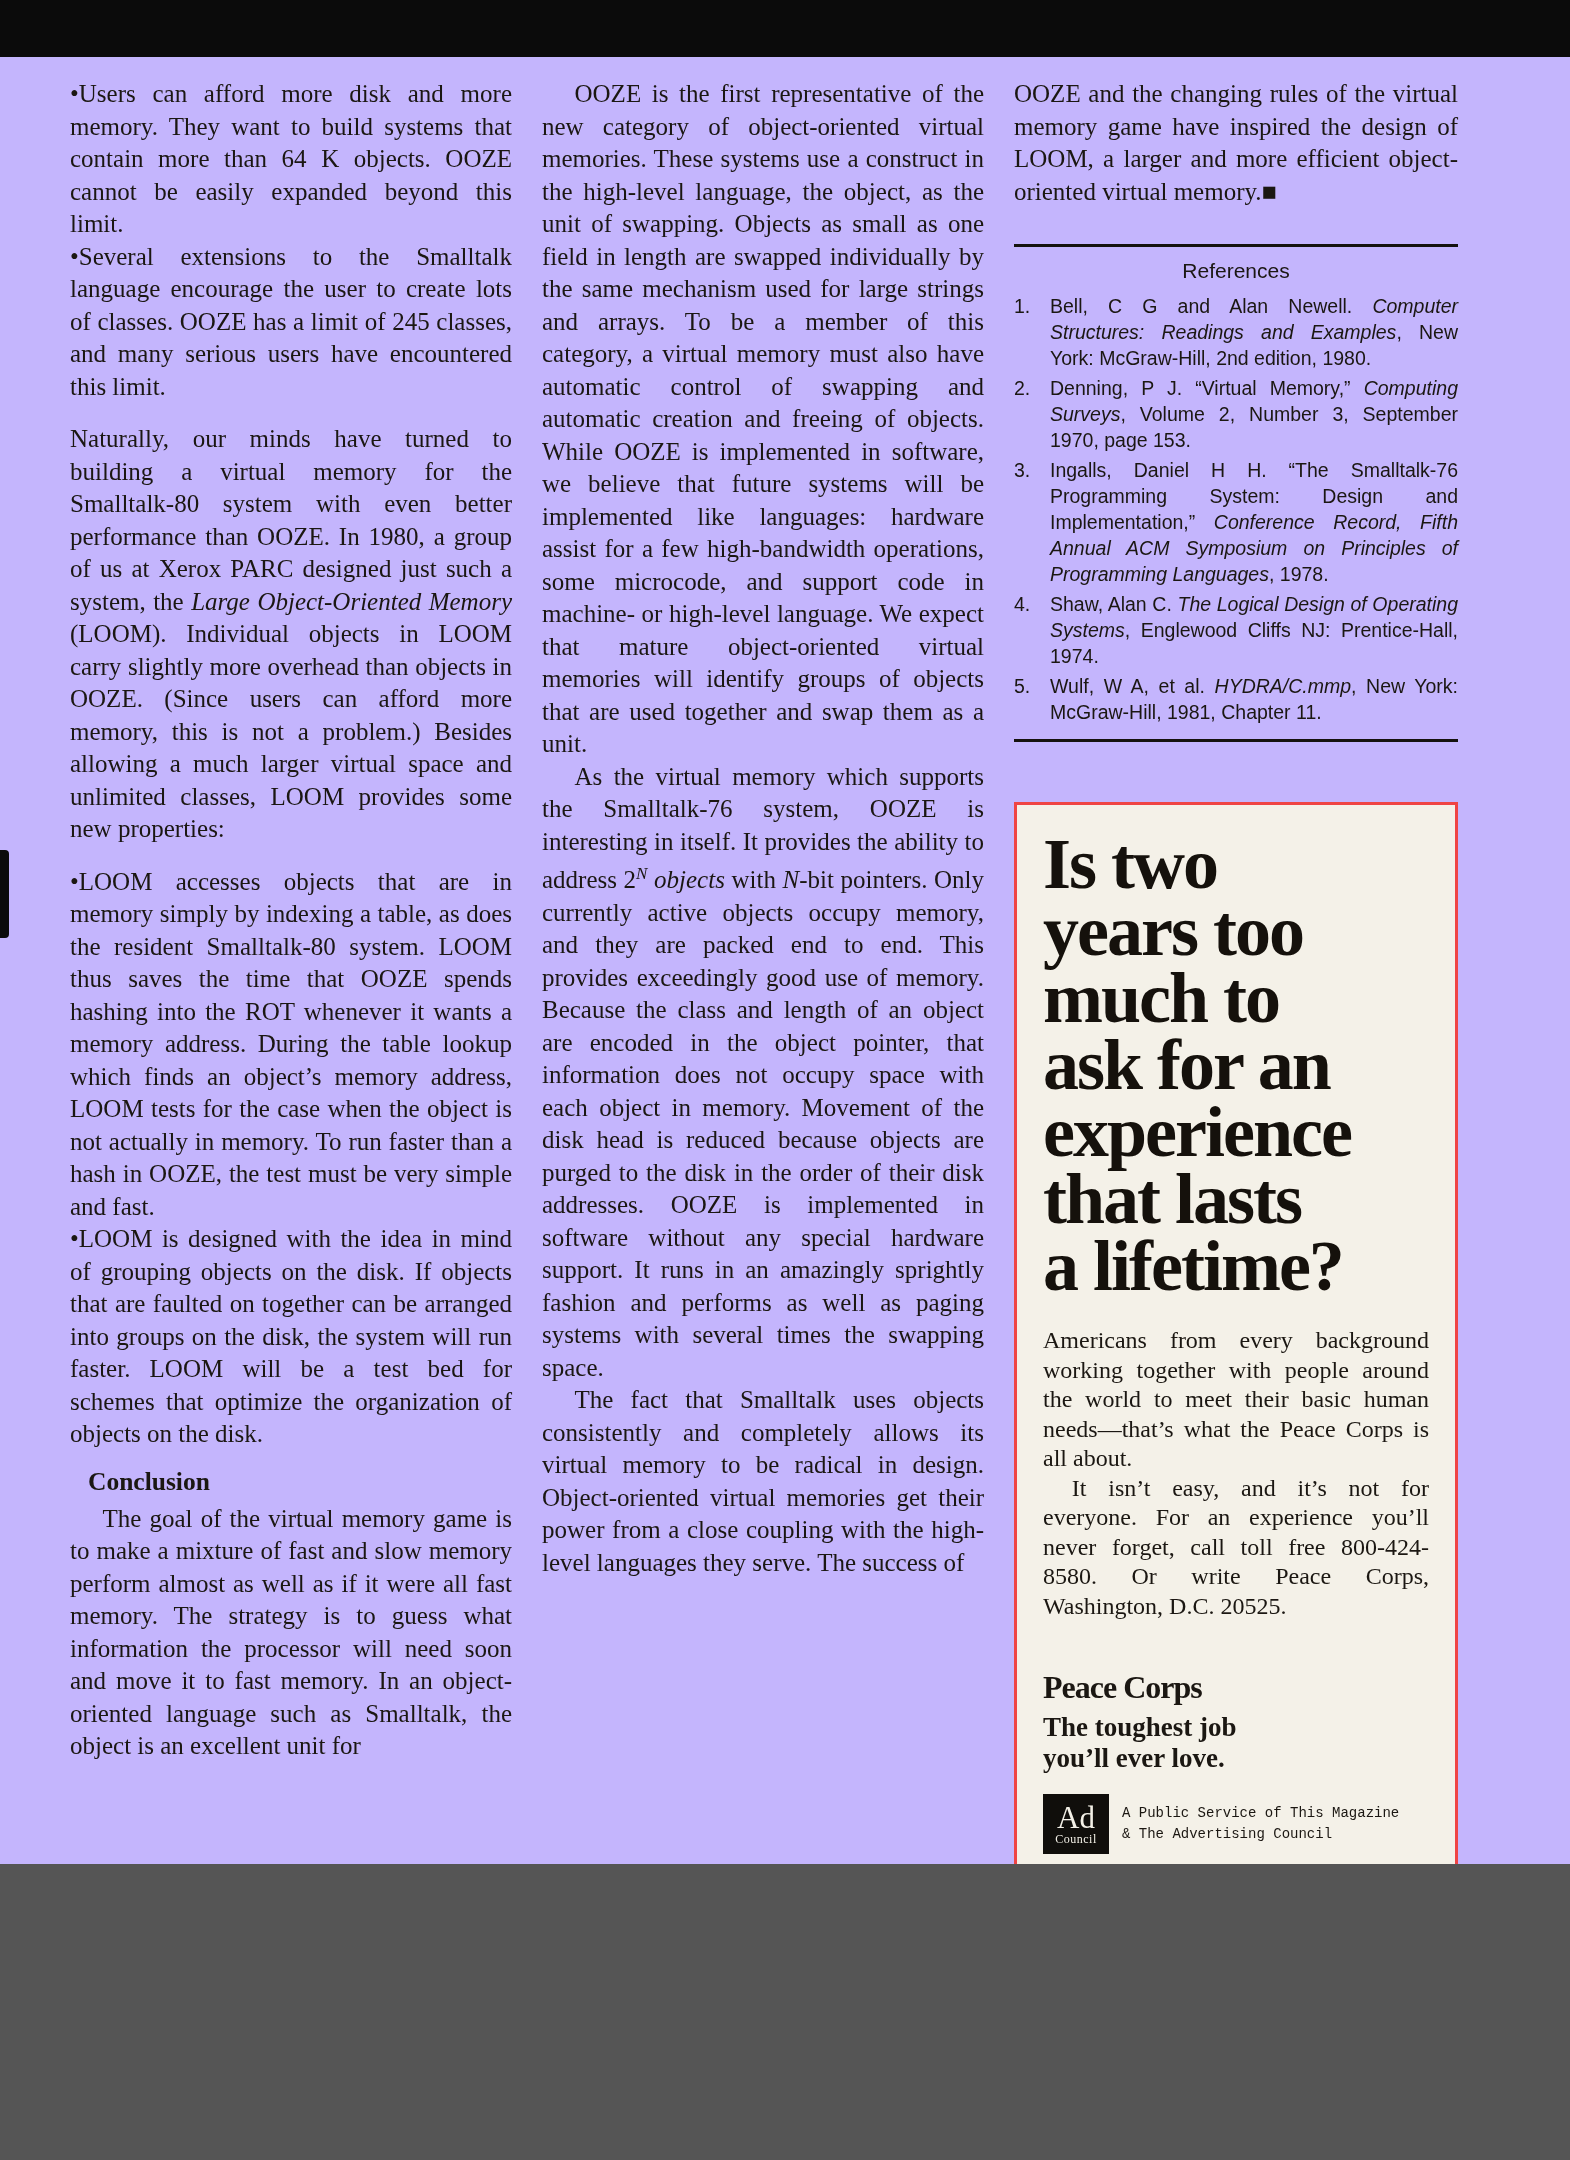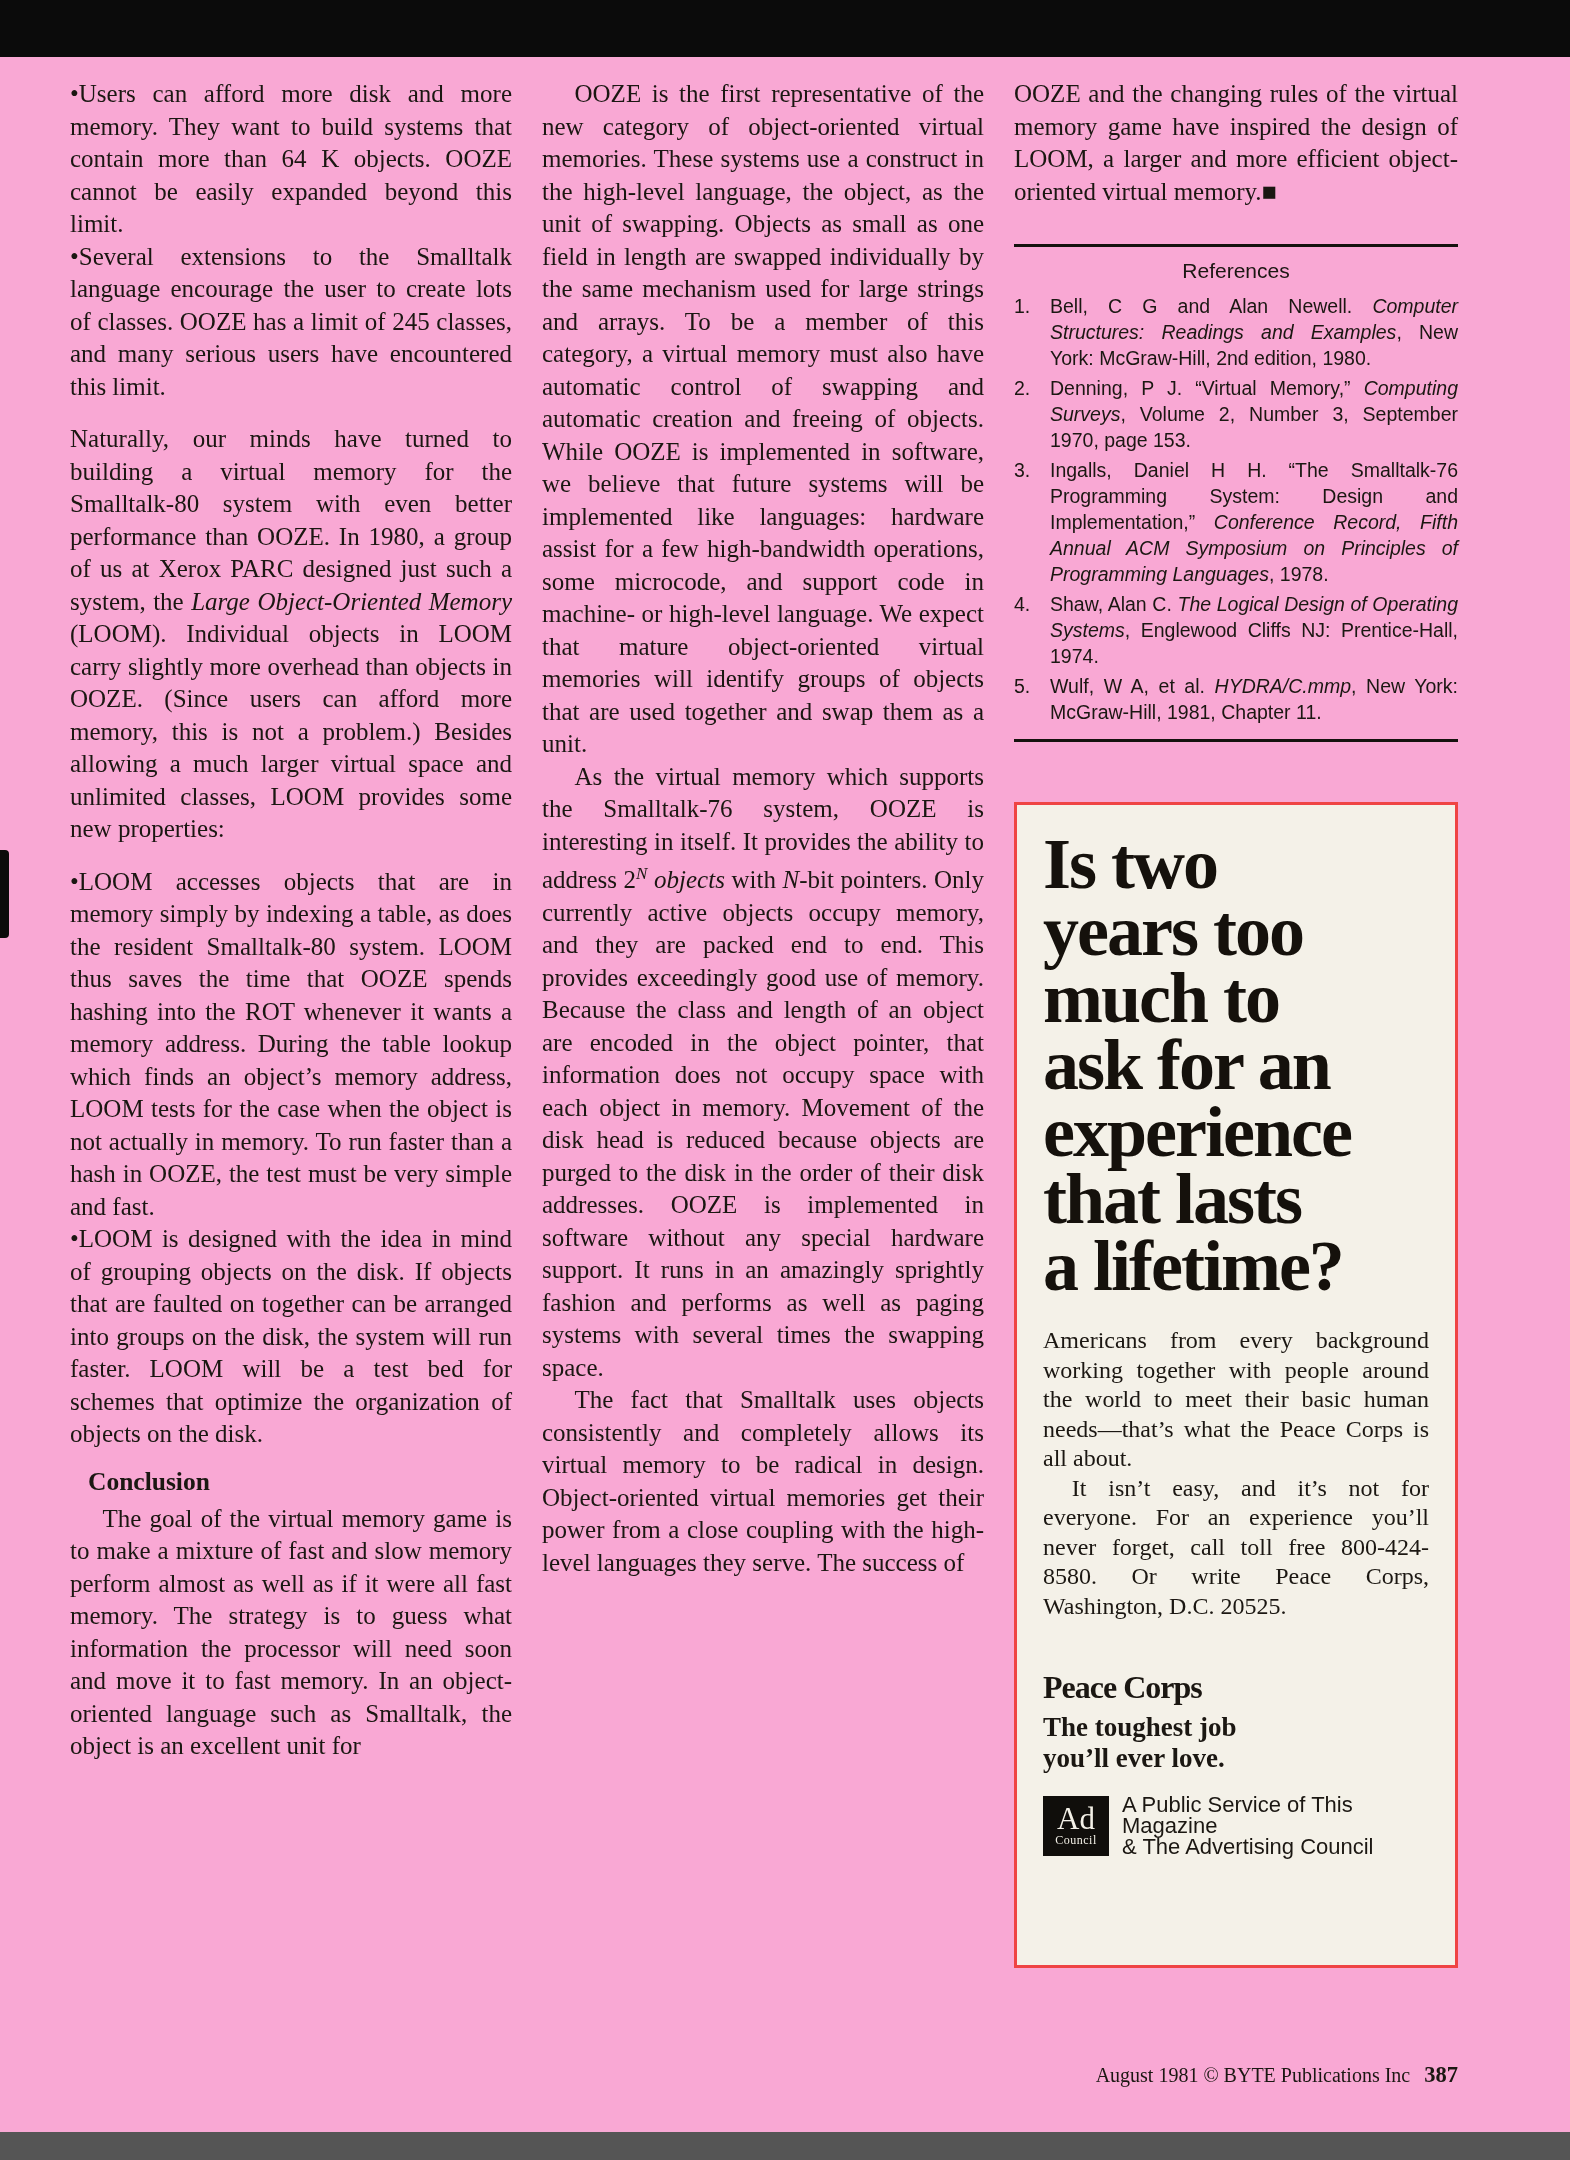--- a/index.html
+++ b/index.html
@@ -1,19 +1,19 @@
 <!DOCTYPE html>
 <html><head>
 <meta charset="utf-8">
 <style>
   * { margin:0; padding:0; box-sizing:border-box; }
   html,body { background:#555; }
   .page {
-    position:relative; width:1570px; height:2132px;
-    background:#f9a8d4; color:#1b1712;
+    position:relative; width:1570px; height:1864px;
+    background:#c4b5fd; color:#1b1712;
     font-family:"Liberation Serif", serif;
     overflow:hidden;
   }
   .top-band { position:absolute; left:0; top:0; width:1570px; height:57px; background:#0b0b0b; }
   .left-sliver { position:absolute; left:0; top:850px; width:9px; height:88px; background:#0b0b0b; border-radius:0 4px 4px 0; }
 
   .col { position:absolute; top:78px; }
   #col1 { left:70px;  width:442px; }
   #col2 { left:542px; width:442px; }
   #col3 { left:1014px; width:444px; }
@@ -64,22 +64,22 @@
   .ad-tagline { margin-top:6px; }
   .ad-council { margin-top:20px; display:flex; align-items:center; gap:13px; }
   .council-box {
     width:66px; height:60px; background:#100e0b; color:#f3f0e7;
     display:flex; flex-direction:column; align-items:center; justify-content:center;
     font-family:"Liberation Serif", serif; flex:0 0 auto;
   }
   .council-ad { font-size:31px; font-weight:normal; line-height:30px; }
   .council-word { font-size:12px; letter-spacing:0.5px; line-height:13px; }
   .service div {
-    font-family:Liberation Sans, sans-serif;
-    font-size:22px; line-height:21px;
+    font-family:Liberation Mono, monospace;
+    font-size:14px; line-height:21px;
   }
 
   .footer {
     position:absolute; left:1014px; top:2062px; width:444px;
     text-align:right; font-size:20px; white-space:nowrap;
   }
   .pagenum { font-weight:bold; font-size:22.5px; margin-left:14px; }
 </style>
 </head>
 <body>

